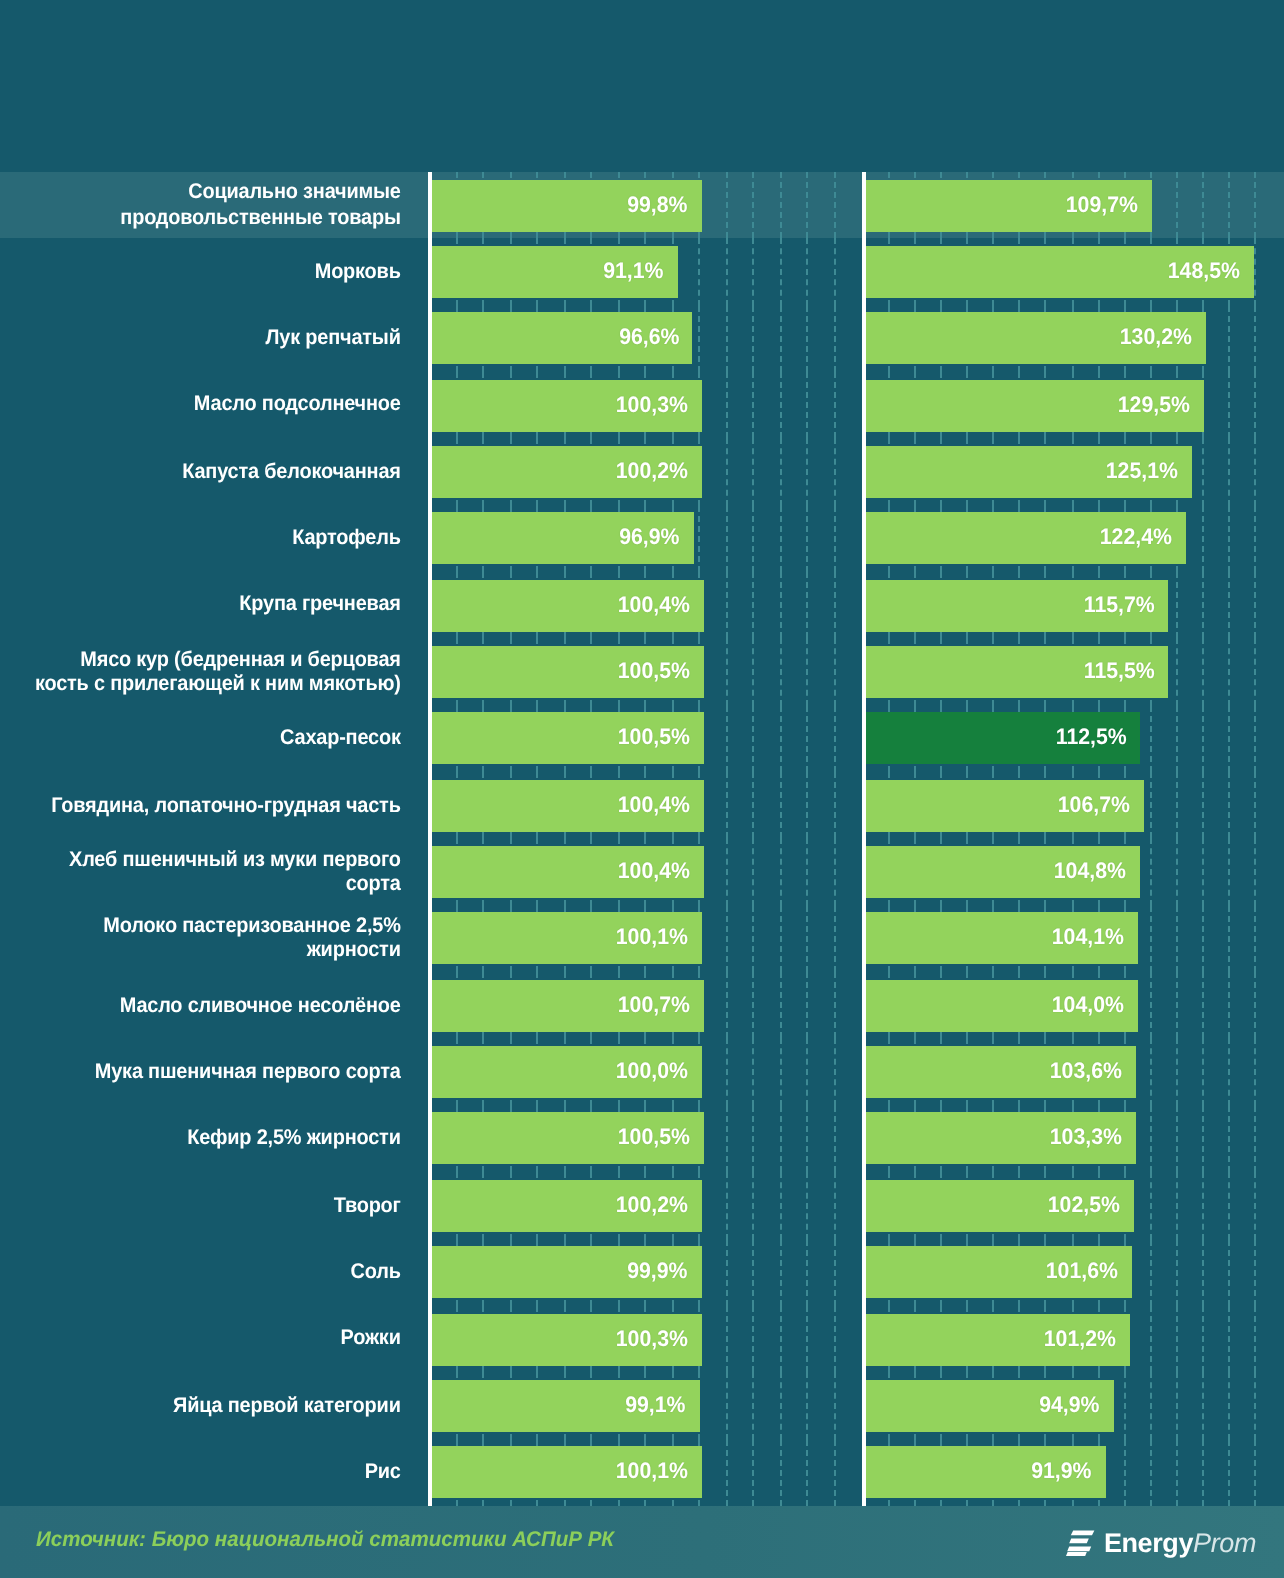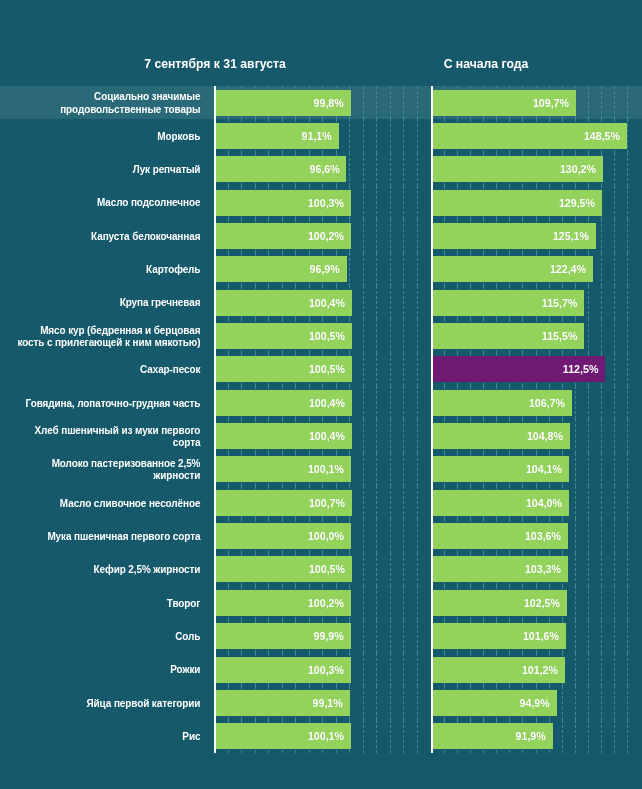--- a/index.html
+++ b/index.html
@@ -107,24 +107,20 @@
   .logo-text{font-size:13.5px;white-space:nowrap;letter-spacing:-0.2px;}
   .logo-a{color:#ffffff;font-weight:bold;}
   .logo-b{color:#d8e6e8;font-weight:normal;font-style:italic;}
 </style>
 </head>
 <body>
 
 <div id="page">
 
 
-  <div class="headers">
-    <div class="col-head" id="ch-left">7 сентября к 31 августа</div>
-    <div class="col-head" id="ch-right">С начала года</div>
-  </div>
 
   <div class="chart" id="chart">
       <div class="row hl" style="height: 33.35px;">
         <div class="rlabel">
           <div>
             <div>Социально значимые</div>
             <div>продовольственные товары</div>
           </div>
         </div>
         <div class="panel left">
@@ -622,21 +618,21 @@
             <div class="gl" style="left: 117.562px;"></div>
             <div class="gl" style="left: 130.625px;"></div>
             <div class="gl" style="left: 143.688px;"></div>
             <div class="gl" style="left: 156.75px;"></div>
             <div class="gl" style="left: 169.812px;"></div>
             <div class="gl" style="left: 182.875px;"></div>
             <div class="gl" style="left: 195.938px;"></div>
           </div>
           <div class="axis"></div>
           <div class="barwrap">
-            <div class="bar" style="width: 172px; background: #701a75;">
+            <div class="bar" style="width: 137px; background: #15803d;">
               <span class="bval">112,5%</span>
             </div>
           </div>
         </div>
       </div>
       <div class="row" style="height: 33.35px;">
         <div class="rlabel">
           <div>
             <div>Говядина, лопаточно-грудная часть</div>
           </div>
@@ -1259,14 +1255,26 @@
           <div class="axis"></div>
           <div class="barwrap">
             <div class="bar" style="width: 120.044px; background: rgb(147, 211, 92);">
               <span class="bval">91,9%</span>
             </div>
           </div>
         </div>
       </div>
     </div>
 
+  <div class="footer">
+    <div class="src">Источник: Бюро национальной статистики АСПиР РК</div>
+    <div class="logo">
+      <svg class="logo-mark" viewBox="0 0 15 15">
+        <path d="M3.6 1.2 H14.2 L13.0 3.6 H2.4 Z" fill="#ffffff"></path>
+        <path d="M2.6 5.2 H11.4 L10.4 7.6 H1.6 Z" fill="#ffffff"></path>
+        <path d="M1.6 9.2 H12.6 L11.6 11.6 H0.6 Z" fill="#ffffff"></path>
+        <path d="M0.8 12.0 H10.4 L9.6 14.0 H0.0 Z" fill="#ffffff"></path>
+      </svg>
+      <span class="logo-text"><span class="logo-a">Energy</span><span class="logo-b">Prom</span></span>
+    </div>
+  </div>
 
 </div>
 
 </body></html>

